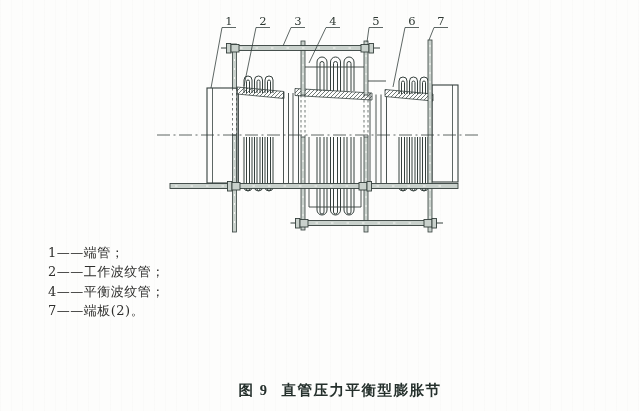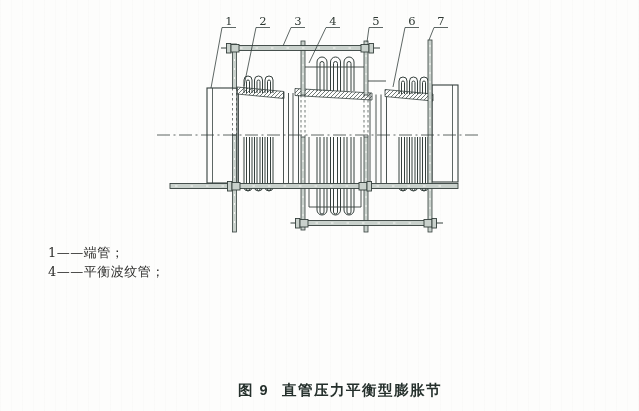--- a/index.html
+++ b/index.html
@@ -12,21 +12,21 @@
   .drawing-wrap{position:absolute;left:0;top:0;width:639px;height:245px;}
   .legend{
     position:absolute;left:48px;top:243px;width:260px;
     font-family:"DejaVu Serif", serif;
     font-size:13px;line-height:19.3px;color:#2e2e2c;
     letter-spacing:.5px;white-space:nowrap;
   }
   .legend-row{height:19.3px;}
   .caption{
     position:absolute;left:40px;top:381px;width:600px;text-align:center;
-    font-family:Liberation Sans, sans-serif;font-weight:bold;
+    font-family:Liberation Serif, serif;font-weight:bold;
     font-size:14.5px;color:#25302c;letter-spacing:1.5px;white-space:nowrap;
   }
   .caption .cap-label{margin-right:13px;}
   svg text.partnum{
     font-family:"DejaVu Serif", serif;font-size:11.5px;fill:#2e3833;
   }
 </style>
 </head>
 <body>
 
@@ -222,18 +222,20 @@
     <text class="partnum" x="333" y="25">4</text>
     <text class="partnum" x="376" y="25">5</text>
     <text class="partnum" x="412" y="25">6</text>
     <text class="partnum" x="441" y="25">7</text>
   </g>
 </svg>
 </div>
 
 <div class="legend">
   <div class="legend-row">1——端管；</div>
+  <div class="legend-row">2——工作波纹管；</div>
   <div class="legend-row">4——平衡波纹管；</div>
+  <div class="legend-row">7——端板(2)。</div>
 </div>
 
 <div class="caption">
   <span class="cap-label">图 9</span><span>直管压力平衡型膨胀节</span>
 </div>
 
 </body></html>

